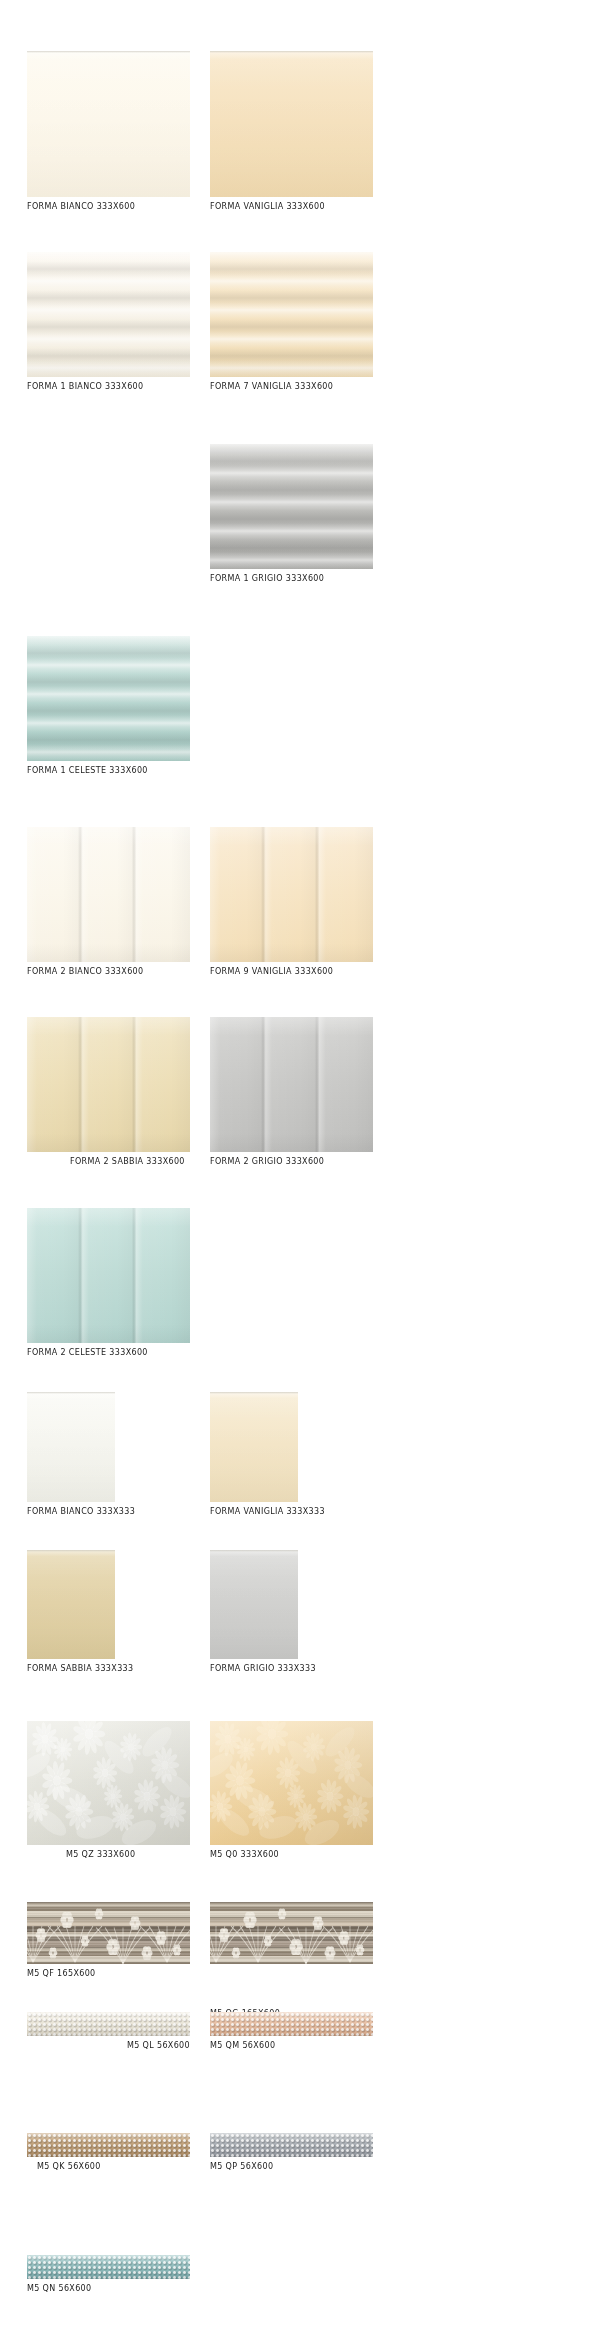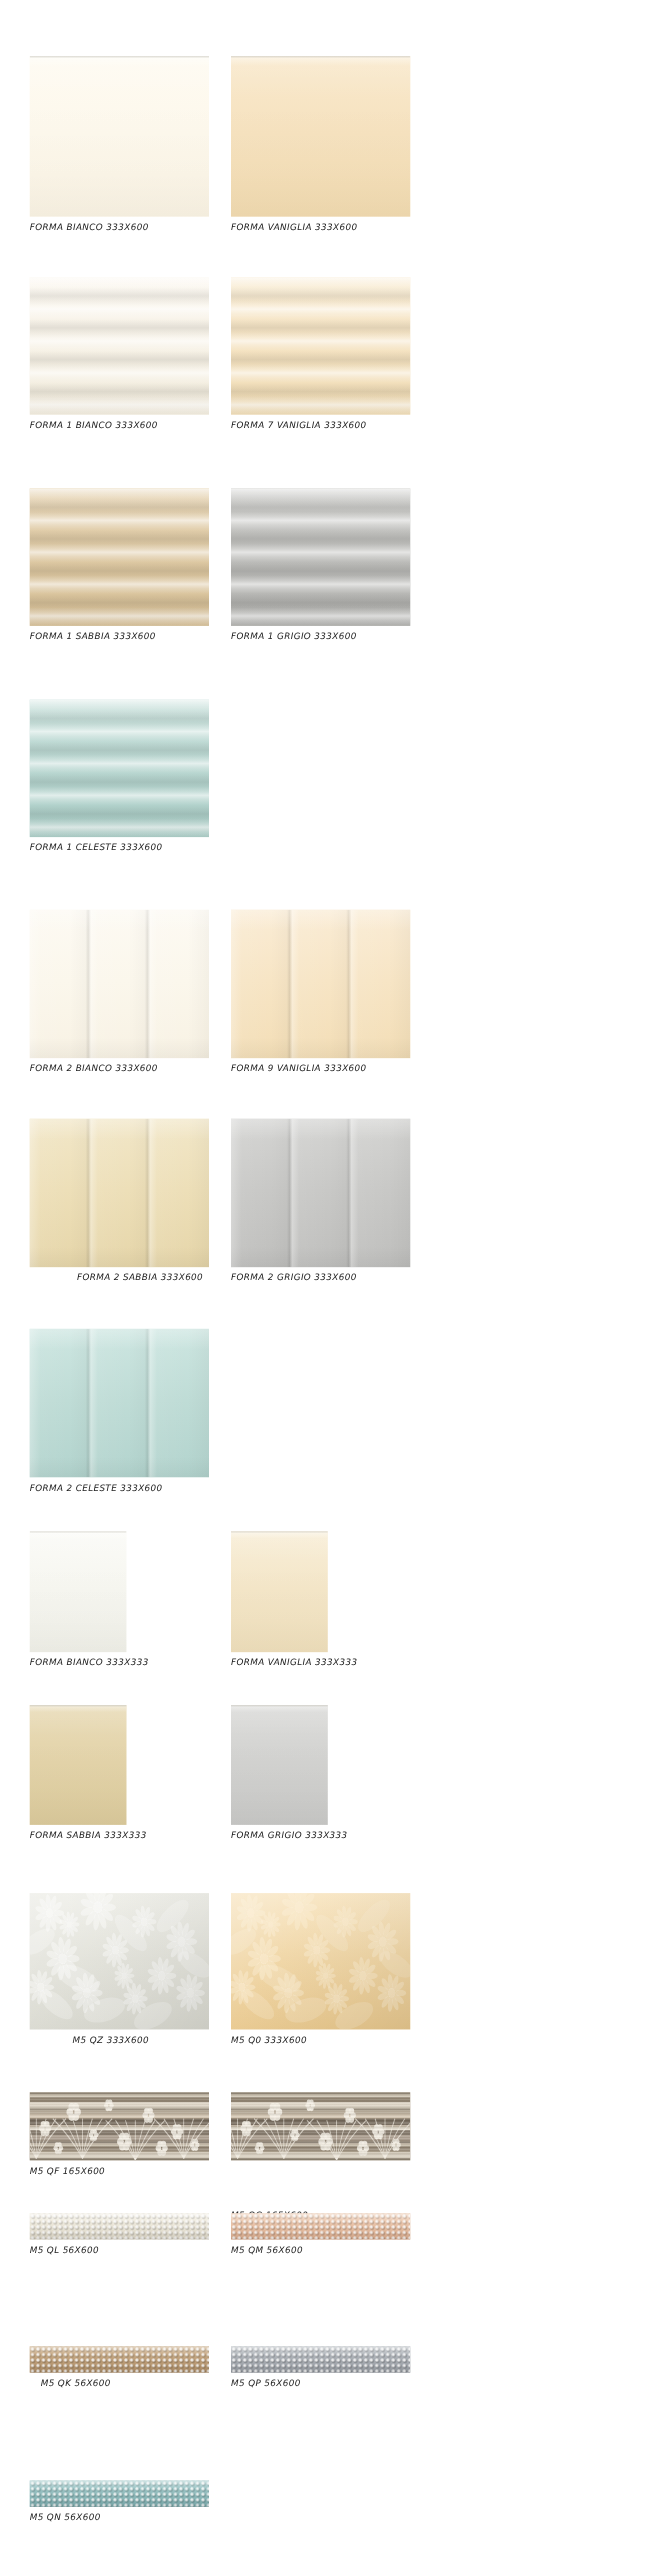--- a/index.html
+++ b/index.html
@@ -9,21 +9,20 @@
     background:#ffffff;
     font-family:"DejaVu Sans", sans-serif;
     -webkit-font-smoothing:antialiased;
   }
   #page{
     position:relative;
     width:600px;
     height:2340px;
     overflow:hidden;
     background:#fff;
-    font-style:italic;
   }
   .tile-item{ position:absolute; }
   .swatch{
     position:relative;
     overflow:hidden;
     box-sizing:border-box;
   }
   .caption{
     font-family:"DejaVu Sans", sans-serif;
     font-size:8px;
@@ -154,24 +153,20 @@
       <div class="swatch surf-flat" style="width: 163px; height: 145.5px; background: linear-gradient(rgb(249, 233, 205) 0%, rgb(246, 226, 191) 48%, rgb(243, 220, 177) 100%);"></div>
       <div class="caption" style="color: rgb(27, 27, 27);">FORMA VANIGLIA  333X600</div>
     </div>
     <div class="tile-item" style="left: 27px; top: 252px;">
       <div class="swatch surf-ribs" style="width: 163px; height: 124.5px; background: linear-gradient(rgb(251, 247, 239) 0%, rgb(247, 242, 231) 48%, rgb(242, 236, 221) 100%);"></div>
       <div class="caption" style="color: rgb(27, 27, 27);">FORMA 1 BIANCO  333X600</div>
     </div>
     <div class="tile-item" style="left: 210px; top: 252px;">
       <div class="swatch surf-ribs" style="width: 163px; height: 124.5px; background: linear-gradient(rgb(249, 236, 212) 0%, rgb(245, 227, 194) 48%, rgb(240, 220, 181) 100%);"></div>
       <div class="caption" style="color: rgb(27, 27, 27);">FORMA 7 VANIGLIA  333X600</div>
-    </div>
-    <div class="tile-item" style="left: 27px; top: 444px;">
-      <div class="swatch surf-ribs" style="width: 163px; height: 124.5px; background: linear-gradient(rgb(230, 212, 180) 0%, rgb(221, 200, 162) 48%, rgb(214, 191, 150) 100%);"></div>
-      <div class="caption" style="color: rgb(27, 27, 27);">FORMA 1 SABBIA  333X600</div>
     </div>
     <div class="tile-item" style="left: 210px; top: 444px;">
       <div class="swatch surf-ribs" style="width: 163px; height: 124.5px; background: linear-gradient(rgb(205, 205, 202) 0%, rgb(188, 188, 185) 48%, rgb(176, 176, 173) 100%);"></div>
       <div class="caption" style="color: rgb(27, 27, 27);">FORMA 1 GRIGIO  333X600</div>
     </div>
     <div class="tile-item" style="left: 27px; top: 636px;">
       <div class="swatch surf-ribs" style="width: 163px; height: 124.5px; background: linear-gradient(rgb(203, 226, 221) 0%, rgb(184, 214, 208) 48%, rgb(170, 205, 198) 100%);"></div>
       <div class="caption" style="color: rgb(27, 27, 27);">FORMA 1 CELESTE  333X600</div>
     </div>
     <div class="tile-item" style="left: 27px; top: 826.5px;">
@@ -777,21 +772,21 @@
           <ellipse cx="118.5" cy="36.6" rx="2.5" ry="1.9" fill="#f6f1e6" opacity="0.9"></ellipse>
           <ellipse cx="117.0" cy="34.0" rx="2.5" ry="1.9" fill="#f6f1e6" opacity="0.9"></ellipse>
           <ellipse cx="118.5" cy="31.4" rx="2.5" ry="1.9" fill="#f6f1e6" opacity="0.9"></ellipse>
           <ellipse cx="121.5" cy="31.4" rx="2.5" ry="1.9" fill="#f6f1e6" opacity="0.9"></ellipse>
         </svg>
       </div>
       <div class="caption" style="color: rgb(27, 27, 27); margin-top: 44px;">M5 QG 165X600</div>
     </div>
     <div class="tile-item" style="left: 27px; top: 2011.5px;">
       <div class="swatch surf-dots" style="width: 163px; height: 24px; background: linear-gradient(rgb(244, 240, 230) 0%, rgb(236, 231, 217) 48%, rgb(225, 219, 203) 100%);"></div>
-      <div class="caption" style="color: rgb(27, 27, 27);">M5 QL 56X600</div>
+      <div class="caption" style="color: rgb(27, 27, 27); text-align: right;">M5 QL 56X600</div>
     </div>
     <div class="tile-item" style="left: 210px; top: 2011.5px;">
       <div class="swatch surf-dots" style="width: 163px; height: 24px; background: linear-gradient(rgb(241, 210, 187) 0%, rgb(232, 191, 163) 48%, rgb(223, 176, 145) 100%);"></div>
       <div class="caption" style="color: rgb(27, 27, 27);">M5 QM 56X600</div>
     </div>
     <div class="tile-item" style="left: 27px; top: 2133px;">
       <div class="swatch surf-dots" style="width: 163px; height: 24px; background: linear-gradient(rgb(205, 176, 140) 0%, rgb(191, 159, 120) 48%, rgb(178, 145, 106) 100%);"></div>
       <div class="caption" style="color: rgb(27, 27, 27); padding-left: 10px;">M5 QK 56X600</div>
     </div>
     <div class="tile-item" style="left: 210px; top: 2133px;">

